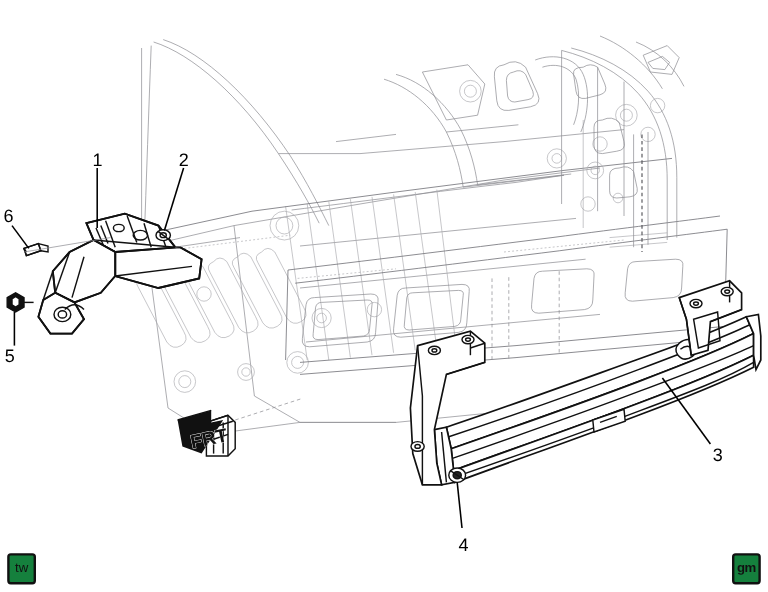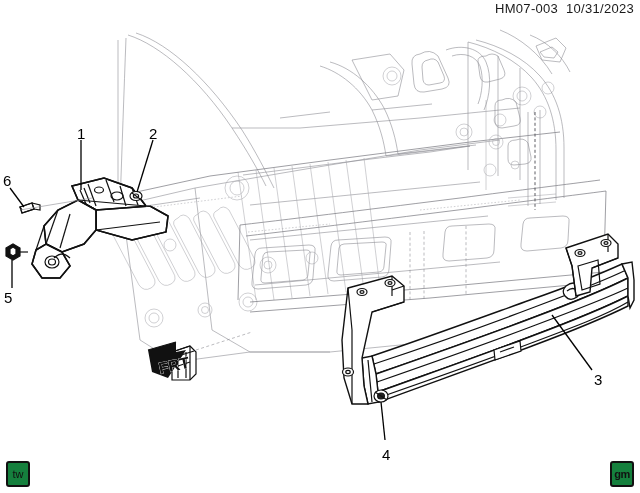--- a/index.html
+++ b/index.html
@@ -55,21 +55,20 @@
   .wht{fill:#ffffff;}
   .blk{fill:#111;}
   .dash{stroke-dasharray:3 2.4;}
   .dash2{stroke-dasharray:1.6 1.8;}
 </style>
 </head>
 <body>
 
 <div id="page">
 
-  <div class="doc-header">HM07-003  10/31/2023</div>
 
   <svg id="art" viewBox="0 0 640 493">
 
     <g class="thin">
 
       <path d="M128 35 C160 45 200 80 232 128 C248 152 258 170 266 186"></path>
       <path d="M136 33 C170 44 210 82 242 130 C256 152 266 172 274 188"></path>
       <path d="M118 40 L118 200"></path>
       <path d="M126 38 C124 90 122 150 120 205"></path>
 

